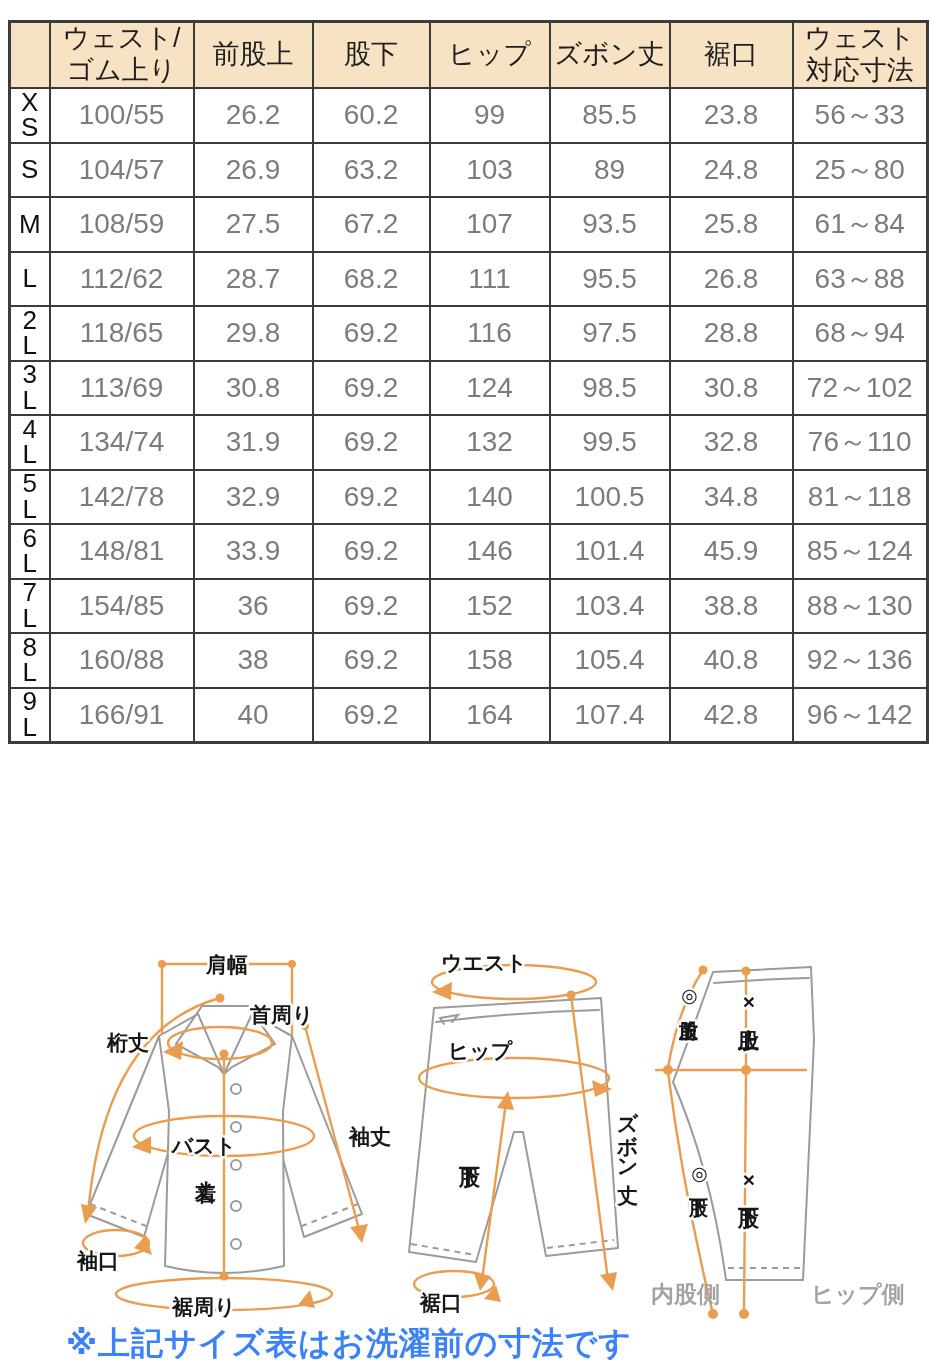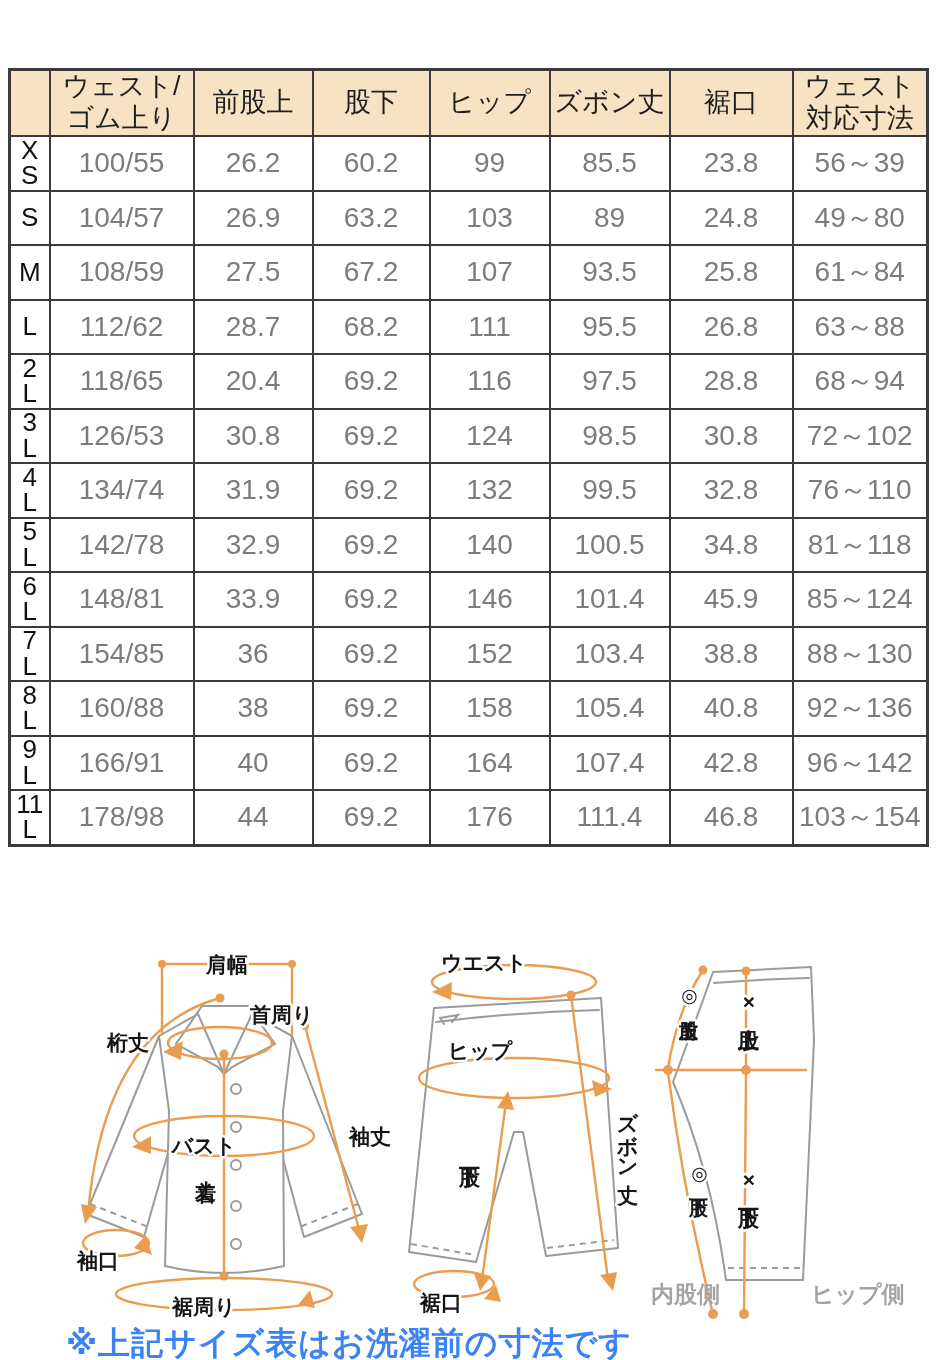--- a/index.html
+++ b/index.html
@@ -6,21 +6,20 @@
   body{
     width:940px;height:1360px;position:relative;background:#fff;
     font-family:"Liberation Sans","DejaVu Sans",sans-serif;
     overflow:hidden;
   }
   
   table[data-name="size-table"]{
     position:absolute;left:8px;top:20px;
     border-collapse:collapse;table-layout:fixed;width:918px;
     border:3px solid #3b3b3b;
-    margin-top:48px;
   }
   table[data-name="size-table"] th,
   table[data-name="size-table"] td{
     border:2px solid #3b3b3b;text-align:center;vertical-align:middle;
     padding:0;overflow:hidden;
   }
   th.col-header{
     background:#f8e2c4;color:#1e1e1e;font-size:27px;font-weight:normal;
     height:64px;line-height:1.18;white-space:pre-line;
   }
@@ -86,31 +85,31 @@
   <tbody data-name="table-body">
       <tr data-name="table-row">
         <td class="size-cell" data-name="size-label">X
 S</td>
         <td class="value-cell" data-name="measurement-value">100/55</td>
         <td class="value-cell" data-name="measurement-value">26.2</td>
         <td class="value-cell" data-name="measurement-value">60.2</td>
         <td class="value-cell" data-name="measurement-value">99</td>
         <td class="value-cell" data-name="measurement-value">85.5</td>
         <td class="value-cell" data-name="measurement-value">23.8</td>
-        <td class="value-cell" data-name="measurement-value">56～39</td>
+        <td class="value-cell" data-name="measurement-value">56～33</td>
       </tr>
       <tr data-name="table-row">
         <td class="size-cell" data-name="size-label">S</td>
         <td class="value-cell" data-name="measurement-value">104/57</td>
         <td class="value-cell" data-name="measurement-value">26.9</td>
         <td class="value-cell" data-name="measurement-value">63.2</td>
         <td class="value-cell" data-name="measurement-value">103</td>
         <td class="value-cell" data-name="measurement-value">89</td>
         <td class="value-cell" data-name="measurement-value">24.8</td>
-        <td class="value-cell" data-name="measurement-value">49～80</td>
+        <td class="value-cell" data-name="measurement-value">25～80</td>
       </tr>
       <tr data-name="table-row">
         <td class="size-cell" data-name="size-label">M</td>
         <td class="value-cell" data-name="measurement-value">108/59</td>
         <td class="value-cell" data-name="measurement-value">27.5</td>
         <td class="value-cell" data-name="measurement-value">67.2</td>
         <td class="value-cell" data-name="measurement-value">107</td>
         <td class="value-cell" data-name="measurement-value">93.5</td>
         <td class="value-cell" data-name="measurement-value">25.8</td>
         <td class="value-cell" data-name="measurement-value">61～84</td>
@@ -122,31 +121,31 @@
         <td class="value-cell" data-name="measurement-value">68.2</td>
         <td class="value-cell" data-name="measurement-value">111</td>
         <td class="value-cell" data-name="measurement-value">95.5</td>
         <td class="value-cell" data-name="measurement-value">26.8</td>
         <td class="value-cell" data-name="measurement-value">63～88</td>
       </tr>
       <tr data-name="table-row">
         <td class="size-cell" data-name="size-label">2
 L</td>
         <td class="value-cell" data-name="measurement-value">118/65</td>
-        <td class="value-cell" data-name="measurement-value">20.4</td>
+        <td class="value-cell" data-name="measurement-value">29.8</td>
         <td class="value-cell" data-name="measurement-value">69.2</td>
         <td class="value-cell" data-name="measurement-value">116</td>
         <td class="value-cell" data-name="measurement-value">97.5</td>
         <td class="value-cell" data-name="measurement-value">28.8</td>
         <td class="value-cell" data-name="measurement-value">68～94</td>
       </tr>
       <tr data-name="table-row">
         <td class="size-cell" data-name="size-label">3
 L</td>
-        <td class="value-cell" data-name="measurement-value">126/53</td>
+        <td class="value-cell" data-name="measurement-value">113/69</td>
         <td class="value-cell" data-name="measurement-value">30.8</td>
         <td class="value-cell" data-name="measurement-value">69.2</td>
         <td class="value-cell" data-name="measurement-value">124</td>
         <td class="value-cell" data-name="measurement-value">98.5</td>
         <td class="value-cell" data-name="measurement-value">30.8</td>
         <td class="value-cell" data-name="measurement-value">72～102</td>
       </tr>
       <tr data-name="table-row">
         <td class="size-cell" data-name="size-label">4
 L</td>
@@ -205,31 +204,20 @@
       <tr data-name="table-row">
         <td class="size-cell" data-name="size-label">9
 L</td>
         <td class="value-cell" data-name="measurement-value">166/91</td>
         <td class="value-cell" data-name="measurement-value">40</td>
         <td class="value-cell" data-name="measurement-value">69.2</td>
         <td class="value-cell" data-name="measurement-value">164</td>
         <td class="value-cell" data-name="measurement-value">107.4</td>
         <td class="value-cell" data-name="measurement-value">42.8</td>
         <td class="value-cell" data-name="measurement-value">96～142</td>
-      </tr>
-      <tr data-name="table-row">
-        <td class="size-cell" data-name="size-label">11
-L</td>
-        <td class="value-cell" data-name="measurement-value">178/98</td>
-        <td class="value-cell" data-name="measurement-value">44</td>
-        <td class="value-cell" data-name="measurement-value">69.2</td>
-        <td class="value-cell" data-name="measurement-value">176</td>
-        <td class="value-cell" data-name="measurement-value">111.4</td>
-        <td class="value-cell" data-name="measurement-value">46.8</td>
-        <td class="value-cell" data-name="measurement-value">103～154</td>
       </tr>
     </tbody>
 </table>
 
 <svg id="shirt-diagram" class="diagram" data-name="shirt-measurement-diagram" width="344" height="376" viewBox="0 0 344 376">
 
   <g data-name="shirt-outline-icon">
     <polygon class="garment" points="107,90 34,268 92,291 126,172"></polygon>
     <polygon class="garment" points="240,90 310,268 252,291 220,172"></polygon>
     <path class="garment" d="M107,90 L146,68 L172,128 L200,68 L240,90 L231,165 L232,320 Q172,334 113,320 L117,165 Z"></path>

